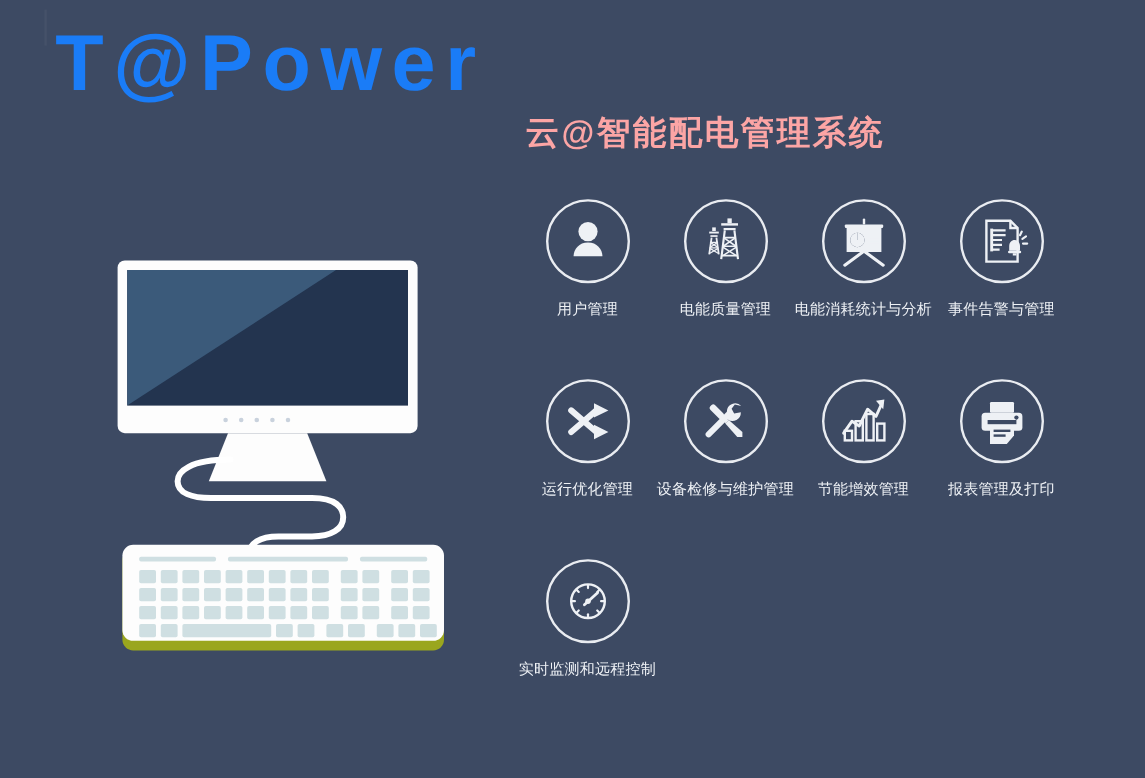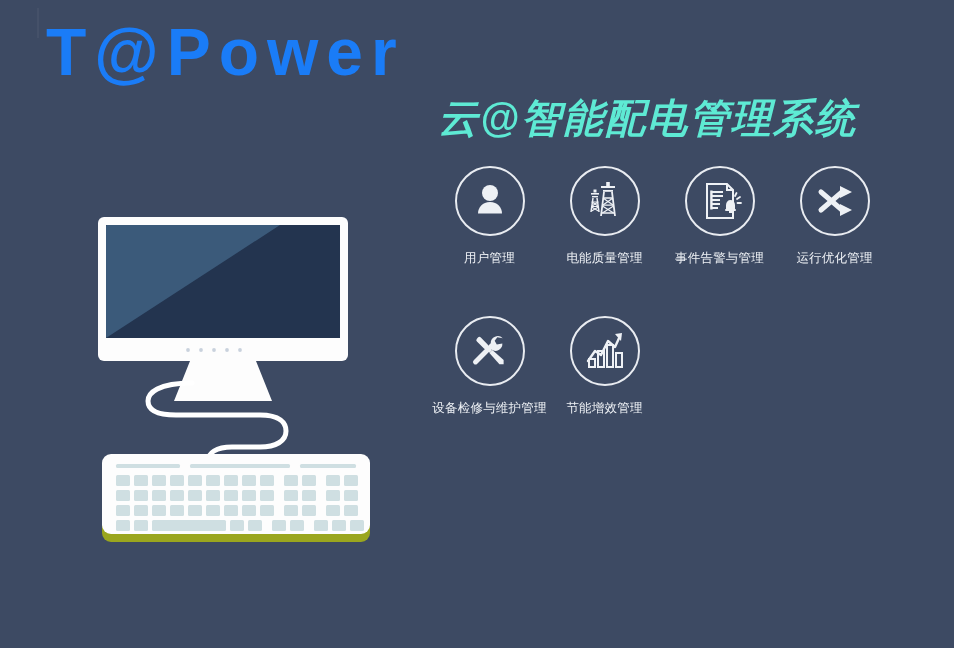--- a/index.html
+++ b/index.html
@@ -37,27 +37,26 @@
     font-weight: bold;
     letter-spacing: 8px;
     color: #1a7cf7;
     line-height: 1.1;
     white-space: nowrap;
   }
   .sub-title {
     position: absolute;
     left: 438px;
     top: 96px;
-    font-size: 40px;
+    font-size: 28px;
     font-weight: bold;
     letter-spacing: 2px;
-    color: #5eead4;
+    color: #fca5a5;
     line-height: 1.1;
     white-space: nowrap;
-    font-style: italic;
   }
 
   
   .illustration {
     position: absolute;
     left: 80px;
     top: 205px;
     width: 310px;
     height: 340px;
   }
@@ -245,20 +244,40 @@
             <rect x="24.2" y="4" width="3.6" height="4" stroke="none"></rect>
             <path d="M22 14 L19 38 M30 14 L33 38" fill="none" stroke-width="1.8"></path>
             <path d="M21 20 L31 27 M31 20 L21 27 M20.4 28 L31.6 35 M31.6 28 L20.4 35" fill="none" stroke-width="1.3"></path>
             <path d="M21.2 20 L30.8 20 M20.5 27.2 L31.5 27.2 M19.6 35 L32.4 35" fill="none" stroke-width="1.3"></path>
           </g>
         </svg>
       </div>
       <div class="cell-label">电能质量管理</div>
     </div>
 
+    <div class="grid-cell">
+      <div class="icon-ring">
+        <svg width="48" height="48" viewBox="0 0 48 48" fill="#eef1f5">
+          <rect x="8" y="10" width="32" height="3" rx="1"></rect>
+          <rect x="9.5" y="13" width="29" height="20"></rect>
+          <rect x="23" y="5" width="2" height="5" rx="1"></rect>
+          <path d="M23 33 L8 44 M25 33 L40 44" stroke="#eef1f5" stroke-width="2.6" fill="none" stroke-linecap="round"></path>
+
+          <circle cx="18.5" cy="23" r="6" fill="#3d4a63"></circle>
+          <path d="M18.5 17 A6 6 0 0 1 24.5 23 L18.5 23 Z" fill="#eef1f5"></path>
+          <path d="M18.5 23 L24.5 23 A6 6 0 1 1 18.5 17 Z" fill="#eef1f5" opacity="0"></path>
+          <path d="M18.5 23 L18.5 17 A6 6 0 1 0 24.5 23 Z" fill="#eef1f5"></path>
+
+          <rect x="28.5" y="18" width="8" height="2.2"></rect>
+          <rect x="28.5" y="22" width="8" height="2.2"></rect>
+          <rect x="28.5" y="26" width="8" height="2.2"></rect>
+        </svg>
+      </div>
+      <div class="cell-label">电能消耗统计与分析</div>
+    </div>
 
 
     <div class="grid-cell">
       <div class="icon-ring">
         <svg width="48" height="48" viewBox="0 0 48 48" fill="none" stroke="#eef1f5" stroke-width="2">
           <path d="M11 7 h20 l6 6 v28 h-26 z"></path>
           <path d="M31 7 v6 h6"></path>
           <path d="M15 15 h12 M15 19 h12 M15 23 h9 M15 27 h9 M15 31 h7" stroke-width="1.8"></path>
           <rect x="14.2" y="13.5" width="2.4" height="19" fill="#eef1f5" stroke="none"></rect>
 
@@ -309,17 +328,51 @@
           <rect x="17" y="24" width="6" height="16"></rect>
           <rect x="26" y="18" width="6" height="22"></rect>
           <rect x="35" y="26" width="6" height="14"></rect>
           <path d="M7 34 L14 24 L20 28 L27 14 L34 20 L39 9" stroke-width="2.4" stroke-linejoin="round" stroke-linecap="round"></path>
           <polygon points="34,7 41,6 40,14" fill="#eef1f5" stroke="none"></polygon>
         </svg>
       </div>
       <div class="cell-label">节能增效管理</div>
     </div>
 
-
-
+    <div class="grid-cell">
+      <div class="icon-ring">
+        <svg width="48" height="48" viewBox="0 0 48 48" fill="#eef1f5">
+          <rect x="14" y="8" width="20" height="9" rx="1"></rect>
+          <rect x="7" y="17" width="34" height="15" rx="3"></rect>
+          <circle cx="36" cy="21" r="1.8" fill="#3d4a63"></circle>
+          <rect x="12" y="23" width="24" height="3.5" fill="#3d4a63"></rect>
+          <path d="M14 28 h20 v8 l-6 7 h-14 z" fill="#eef1f5"></path>
+          <rect x="17" y="31" width="14" height="2" fill="#3d4a63"></rect>
+          <rect x="17" y="35" width="10" height="2" fill="#3d4a63"></rect>
+        </svg>
+      </div>
+      <div class="cell-label">报表管理及打印</div>
+    </div>
+
+
+    <div class="grid-cell">
+      <div class="icon-ring">
+        <svg width="46" height="46" viewBox="0 0 46 46" fill="none" stroke="#eef1f5" stroke-width="2">
+          <circle cx="23" cy="23" r="14"></circle>
+          <g stroke-width="1.8" stroke-linecap="round">
+            <path d="M23 9.5 v2.6"></path>
+            <path d="M23 33.9 v2.6"></path>
+            <path d="M9.5 23 h2.6"></path>
+            <path d="M33.9 23 h2.6"></path>
+            <path d="M13.4 13.4 l1.9 1.9"></path>
+            <path d="M30.7 30.7 l1.9 1.9"></path>
+            <path d="M32.6 13.4 l-1.9 1.9"></path>
+            <path d="M15.3 30.7 l-1.9 1.9"></path>
+          </g>
+          <path d="M20 26 L31 16" stroke-width="2.4" stroke-linecap="round"></path>
+          <circle cx="23" cy="23" r="2.3" fill="#eef1f5" stroke="none"></circle>
+        </svg>
+      </div>
+      <div class="cell-label">实时监测和远程控制</div>
+    </div>
 
   </div>
 </div>
 
 </body></html>

